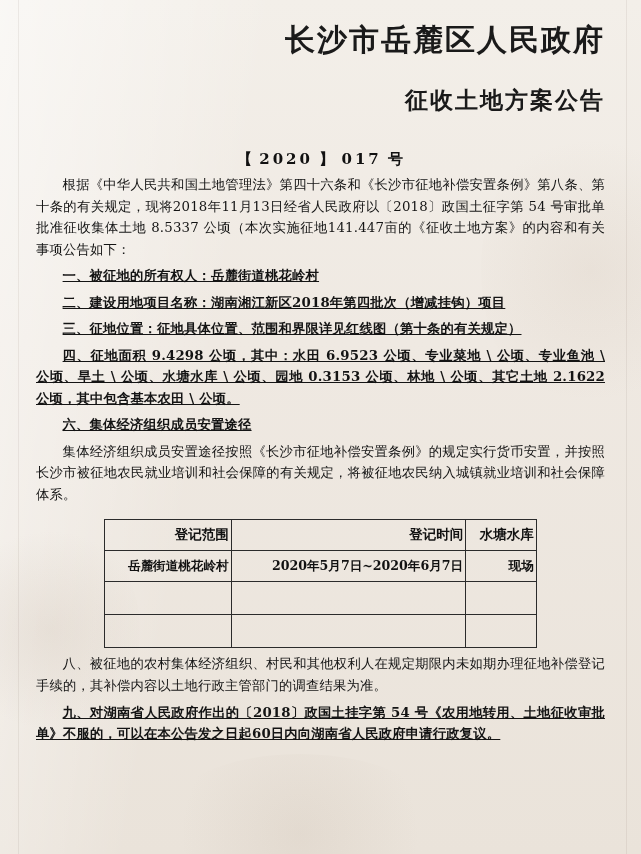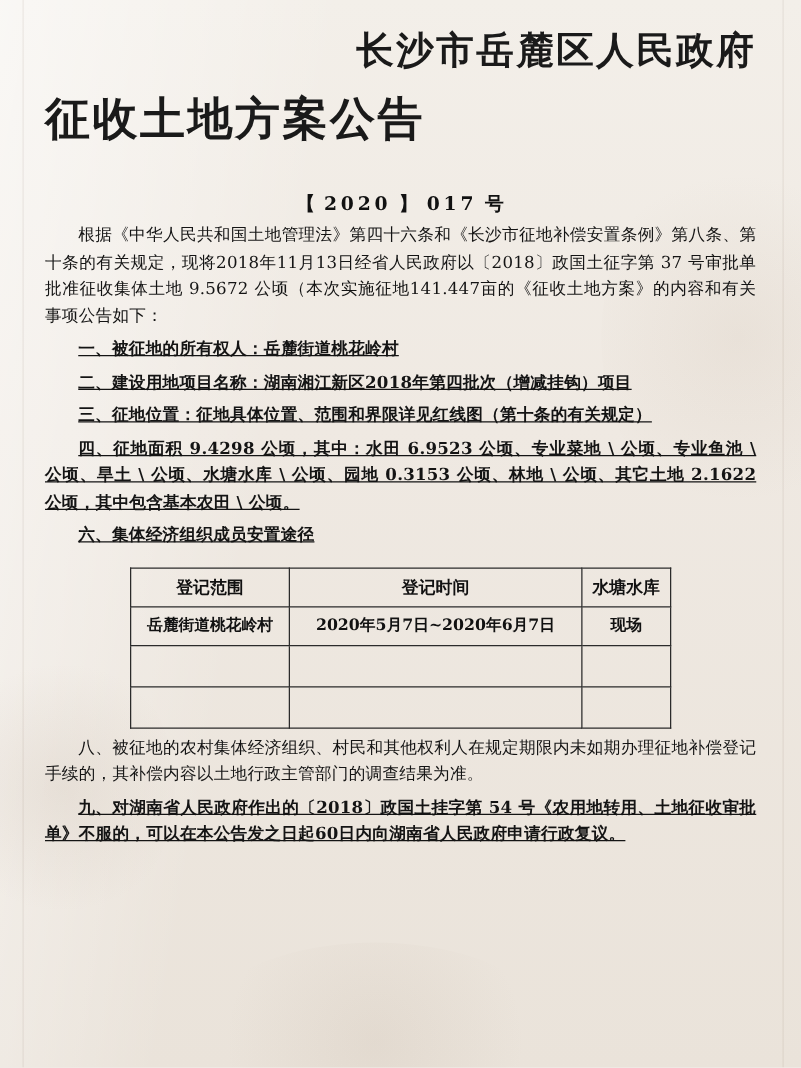--- a/index.html
+++ b/index.html
@@ -28,26 +28,26 @@
   .title1{
     text-align:right;
     font-size:30px;
     font-weight:700;
     letter-spacing:2px;
     color:#1a1a1a;
     margin-top:20px;
     font-family:"DejaVu Serif", serif;
   }
   .title2{
-    text-align:left;
-    font-size:36px;
+    text-align:right;
+    font-size:23px;
     font-weight:700;
     letter-spacing:2px;
     color:#1a1a1a;
-    margin-top:10px;
+    margin-top:24px;
   }
   .docnum{
     text-align:center;
     font-size:15px;
     font-weight:700;
     margin-top:34px;
     letter-spacing:1px;
     color:#111;
   }
   .docnum .num{letter-spacing:3px;}
@@ -64,21 +64,21 @@
   .b{font-weight:700;text-decoration:underline;}
 
   table.reg{
     width:76%;
     margin:14px auto 0 auto;
     border-collapse:collapse;
     font-size:12.6px;
   }
   table.reg th, table.reg td{
     border:1px solid #2b2b2b;
-    text-align:center;
+    text-align:right;
     padding:5px 2px;
     height:20px;
     color:#111;
   }
   table.reg th{font-weight:700;font-size:13.5px;}
   table.reg td.val{font-weight:700;}
   table.reg tr.empty td{height:22px;}
   .notice{margin-top:18px;}
 </style>
 </head>
@@ -97,26 +97,27 @@
     <div class="title2">征收土地方案公告</div>
 
     <div class="docnum">
       <span>【</span>
       <span class="num">2020</span>
       <span>】</span>
       <span class="num">017</span>
       <span>号</span>
     </div>
 
-    <p class="body indent">根据《中华人民共和国土地管理法》第四十六条和《长沙市征地补偿安置条例》第八条、第十条的有关规定，现将2018年11月13日经省人民政府以〔2018〕政国土征字第 37 号审批单批准征收集体土地 9.5672 公顷（本次实施征地141.447亩的《征收土地方案》的内容和有关事项公告如下：</p>
+    <p class="body indent">根据《中华人民共和国土地管理法》第四十六条和《长沙市征地补偿安置条例》第八条、第十条的有关规定，现将2018年11月13日经省人民政府以〔2018〕政国土征字第 54 号审批单批准征收集体土地 8.5337 公顷（本次实施征地141.447亩的《征收土地方案》的内容和有关事项公告如下：</p>
     <p class="body indent b">一、被征地的所有权人：岳麓街道桃花岭村</p>
     <p class="body indent b">二、建设用地项目名称：湖南湘江新区2018年第四批次（增减挂钩）项目</p>
     <p class="body indent b">三、征地位置：征地具体位置、范围和界限详见红线图（第十条的有关规定）</p>
     <p class="body indent b">四、征地面积 9.4298 公顷，其中：水田 6.9523 公顷、专业菜地 \ 公顷、专业鱼池 \ 公顷、旱土 \ 公顷、水塘水库 \ 公顷、园地 0.3153 公顷、林地 \ 公顷、其它土地 2.1622 公顷，其中包含基本农田 \ 公顷。</p>
     <p class="body indent b">六、集体经济组织成员安置途径</p>
+    <p class="body indent">集体经济组织成员安置途径按照《长沙市征地补偿安置条例》的规定实行货币安置，并按照长沙市被征地农民就业培训和社会保障的有关规定，将被征地农民纳入城镇就业培训和社会保障体系。</p>
 
     <table class="reg">
       <thead>
         <tr>
           <th>登记范围</th>
           <th>登记时间</th>
           <th>水塘水库</th>
         </tr>
       </thead>
       <tbody>

